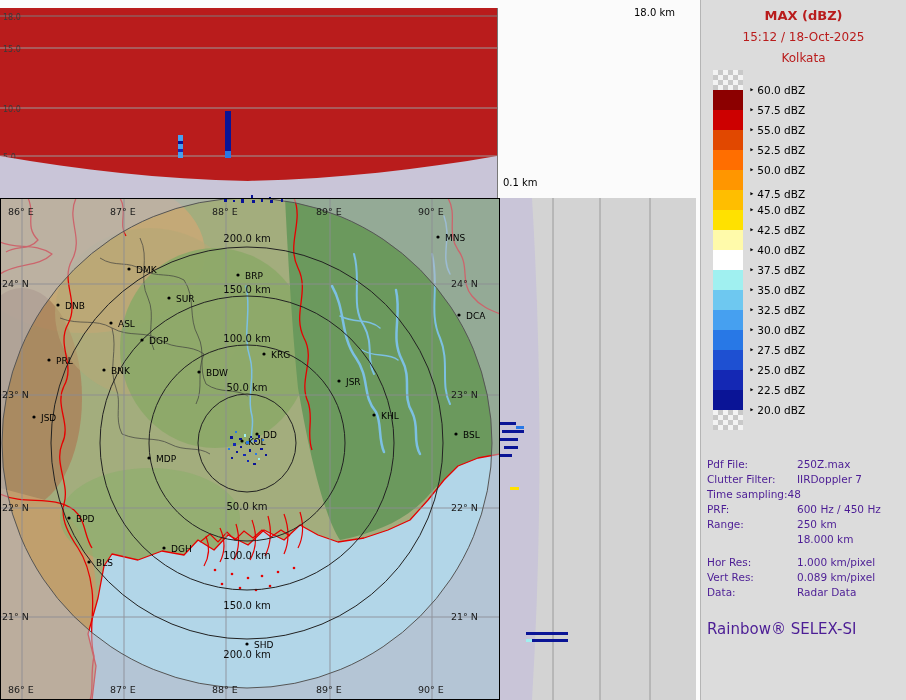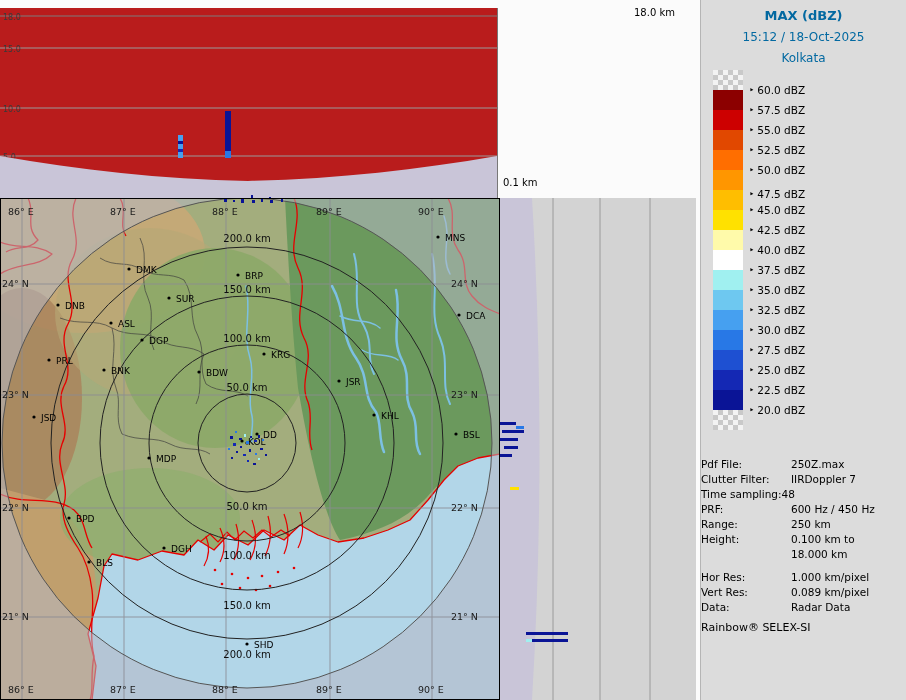--- a/index.html
+++ b/index.html
@@ -16,40 +16,40 @@
   #map-panel{left:0;top:198px;width:500px;height:502px;}
   #right-panel{left:500px;top:198px;width:196px;height:502px;background:#d3d3d3;}
   #legend-panel{left:700px;top:0;width:206px;height:700px;background:#dcdcdc;border-left:1px solid #b5b5b5;box-sizing:border-box;}
 
   
   .axis-label{font-size:10px;color:#000;white-space:nowrap;}
   #axis-top-label{left:634px;top:7px;}
   #axis-bottom-label{left:503px;top:177px;}
 
   
-  #legend-header{position:absolute;top:8px;left:0;width:100%;text-align:center;color:#0369a1;}
+  #legend-header{position:absolute;top:8px;left:0;width:100%;text-align:center;color:#b91c1c;}
   #legend-title{font-size:13px;font-weight:bold;margin:0 0 4px 0;}
   #legend-datetime,#legend-station{font-size:12px;margin:7px 0;}
   #scale{position:absolute;left:12px;top:70px;width:190px;height:360px;}
   .scale-box{width:30px;height:20px;}
   .checker{
     background-image:conic-gradient(#c9c9c9 25%, #f3f3f3 0 50%, #c9c9c9 0 75%, #f3f3f3 0);
     background-size:10px 10px;
   }
   .scale-label{
     position:absolute;left:36px;height:14px;line-height:14px;
     font-size:10.5px;color:#000;white-space:nowrap;
   }
   .scale-label::before{content:"‣";font-size:9px;margin-right:3px;position:relative;top:-1px;}
-  #legend-info{position:absolute;left:0;top:457px;width:196px;color:#000000;}
+  #legend-info{position:absolute;left:6px;top:457px;width:196px;color:#4c1d95;}
   .info-row{display:flex;font-size:10.5px;line-height:15px;}
   .info-label{width:90px;flex:none;white-space:nowrap;}
   .info-value{flex:1;white-space:nowrap;}
   .info-gap{margin-top:8px;}
-  #legend-footer{margin-top:6px;font-size:11px;}
+  #legend-footer{margin-top:20px;font-size:15px;}
 
   
   text{font-family:"DejaVu Sans", sans-serif;}
   .tick-text{font-size:8px;fill:#3a3a3a;}
   .geo-label{font-size:9.5px;fill:#1a1a1a;}
   .city-label{font-size:9px;fill:#000;}
   .ring-label{font-size:10px;fill:#0d0d0d;}
 </style>
 </head>
 <body>
@@ -389,24 +389,20 @@
     </div>
     <div class="info-row">
       <span class="info-label">PRF:</span>
       <span class="info-value">600 Hz / 450 Hz</span>
     </div>
     <div class="info-row">
       <span class="info-label">Range:</span>
       <span class="info-value">250 km</span>
     </div>
     <div class="info-row">
-      <span class="info-label">Height:</span>
-      <span class="info-value">0.100 km to</span>
-    </div>
-    <div class="info-row">
       <span class="info-label"></span>
       <span class="info-value">18.000 km</span>
     </div>
     <div class="info-row info-gap">
       <span class="info-label">Hor Res:</span>
       <span class="info-value">1.000 km/pixel</span>
     </div>
     <div class="info-row">
       <span class="info-label">Vert Res:</span>
       <span class="info-value">0.089 km/pixel</span>

